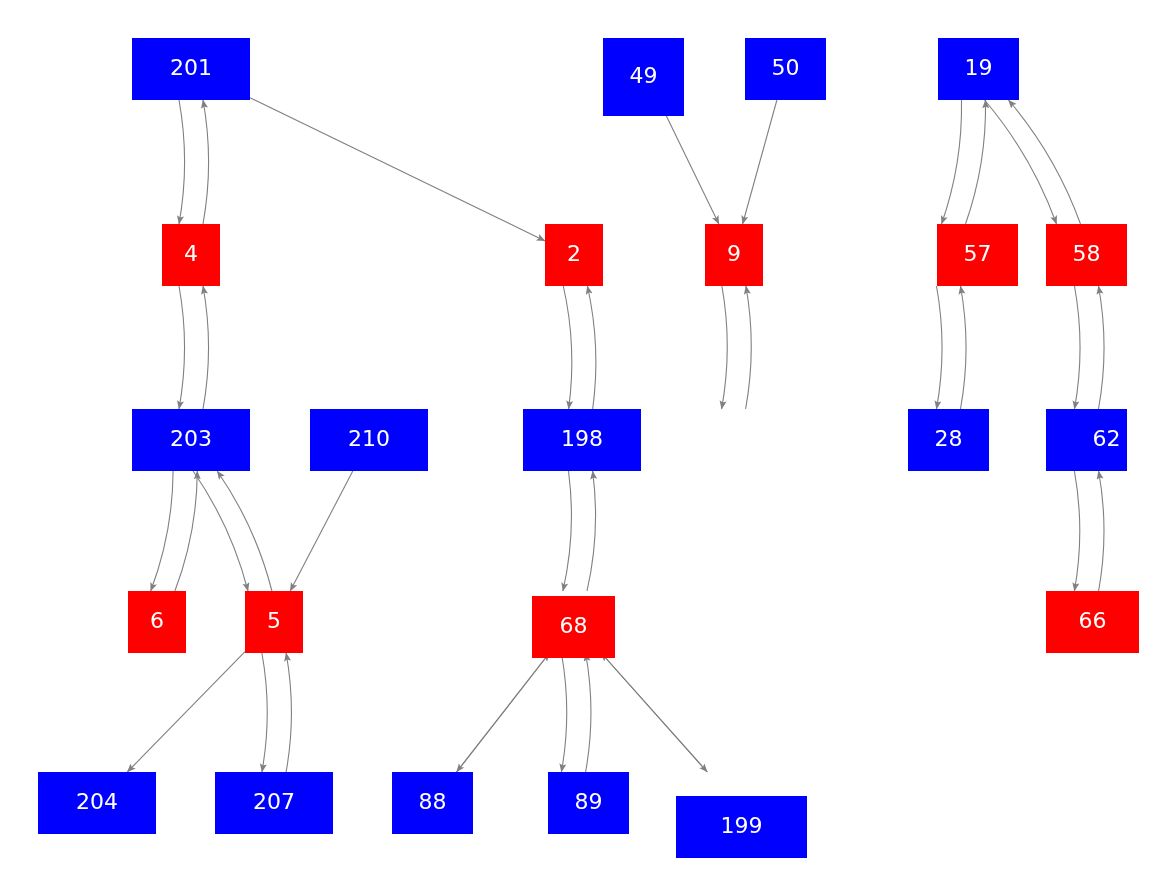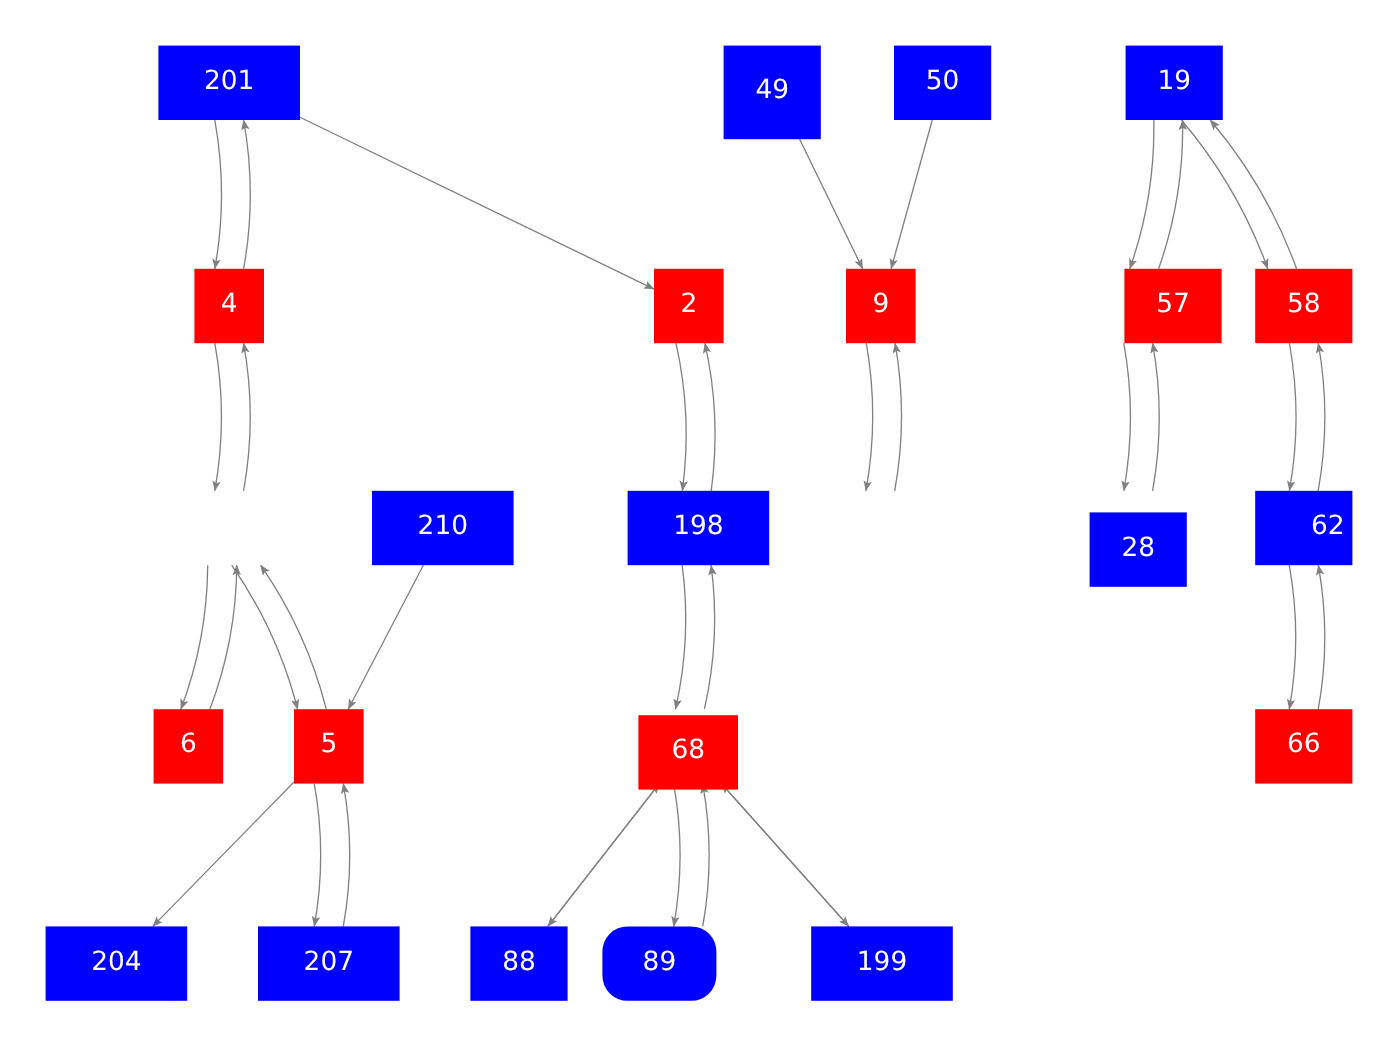--- a/index.html
+++ b/index.html
@@ -124,53 +124,56 @@
       </div>
       <div class="graph-node fill-red" style="left: 705px; top: 224px; width: 58px; height: 62px;">
         <span class="node-label">9</span>
       </div>
       <div class="graph-node fill-red" style="left: 908px; top: 224px; width: 81px; height: 62px; margin-left: 29px;">
         <span class="node-label">57</span>
       </div>
       <div class="graph-node fill-red" style="left: 1046px; top: 224px; width: 81px; height: 62px;">
         <span class="node-label">58</span>
       </div>
+      <div class="graph-node fill-blue" style="left: 132px; top: 409px; width: 118px; height: 62px;">
+        <span class="node-label">203</span>
+      </div>
       <div class="graph-node fill-blue" style="left: 310px; top: 409px; width: 118px; height: 62px;">
         <span class="node-label">210</span>
       </div>
       <div class="graph-node fill-blue" style="left: 523px; top: 409px; width: 118px; height: 62px;">
         <span class="node-label">198</span>
       </div>
-      <div class="graph-node fill-blue" style="left: 908px; top: 427px; width: 81px; height: 62px;">
+      <div class="graph-node fill-blue" style="left: 908px; top: 409px; width: 81px; height: 62px;">
         <span class="node-label">28</span>
       </div>
       <div class="graph-node fill-blue" style="left: 1046px; top: 409px; width: 81px; height: 62px; padding-left: 40px;">
         <span class="node-label">62</span>
       </div>
       <div class="graph-node fill-red" style="left: 128px; top: 591px; width: 58px; height: 62px;">
         <span class="node-label">6</span>
       </div>
       <div class="graph-node fill-red" style="left: 245px; top: 591px; width: 58px; height: 62px;">
         <span class="node-label">5</span>
       </div>
       <div class="graph-node fill-red" style="left: 532px; top: 596px; width: 83px; height: 62px;">
         <span class="node-label">68</span>
       </div>
-      <div class="graph-node fill-red" style="left: 1046px; top: 591px; width: 81px; height: 62px; text-align: center;">
+      <div class="graph-node fill-red" style="left: 1046px; top: 591px; width: 93px; height: 62px; text-align: center;">
         <span class="node-label">66</span>
       </div>
       <div class="graph-node fill-blue" style="left: 38px; top: 772px; width: 118px; height: 62px; text-align: right;">
         <span class="node-label">204</span>
       </div>
       <div class="graph-node fill-blue" style="left: 215px; top: 772px; width: 118px; height: 62px;">
         <span class="node-label">207</span>
       </div>
       <div class="graph-node fill-blue" style="left: 392px; top: 772px; width: 81px; height: 62px;">
         <span class="node-label">88</span>
       </div>
-      <div class="graph-node fill-blue" style="left: 502px; top: 772px; width: 95px; height: 62px; border-radius: 21px;">
+      <div class="graph-node fill-blue" style="left: 548px; top: 772px; width: 81px; height: 62px;">
         <span class="node-label">89</span>
       </div>
-      <div class="graph-node fill-blue" style="left: 676px; top: 772px; width: 118px; height: 62px;">
+      <div class="graph-node fill-blue" style="left: 676px; top: 796px; width: 131px; height: 62px;">
         <span class="node-label">199</span>
       </div>
     </div>
 </div>
 
 </body></html>

